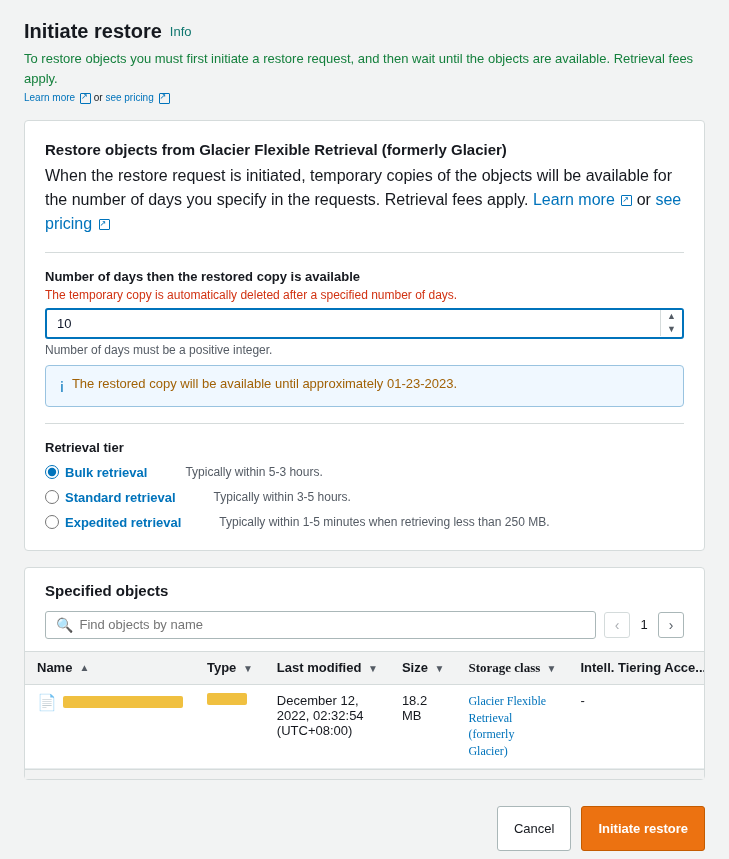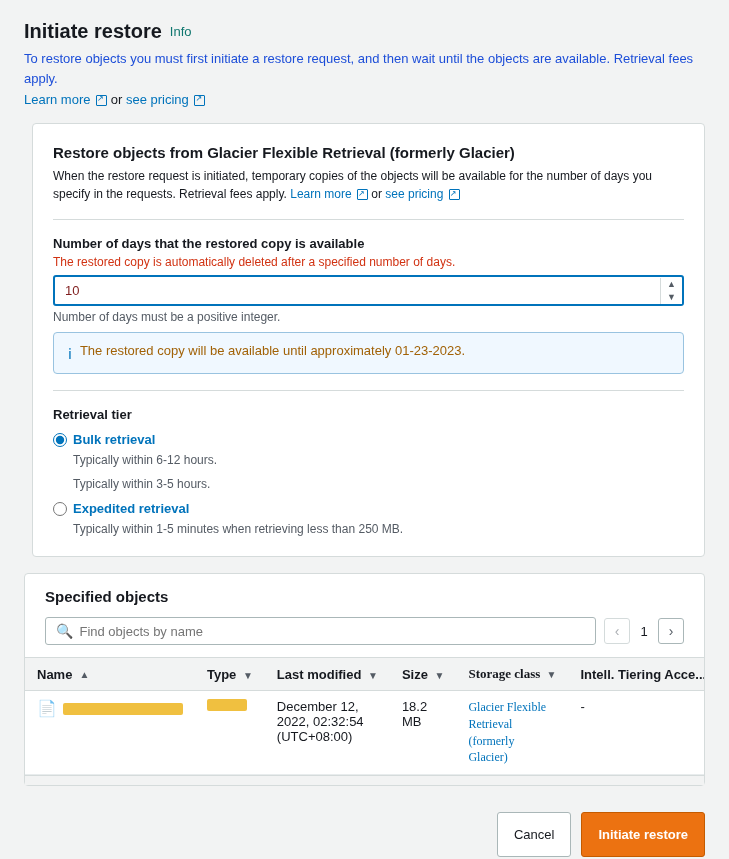--- a/index.html
+++ b/index.html
@@ -32,27 +32,27 @@
 
     .info-link {
       color: #0f766e;
       font-size: 13px;
       text-decoration: none;
       cursor: pointer;
     }
 
     .page-description {
       font-size: 13px;
-      color: #1d4ed8;
+      color: #15803d;
       margin-bottom: 4px;
       line-height: 1.5;
     }
 
     .learn-more-row {
-      font-size: 13px;
+      font-size: 10px;
       margin-bottom: 16px;
     }
 
     .learn-more-row a {
       color: #0073bb;
       text-decoration: none;
     }
 
     .external-icon {
       display: inline-block;
@@ -72,32 +72,31 @@
       top: -2px;
       left: 0px;
     }
 
     .section-card {
       background: #fff;
       border: 1px solid #d5dbdb;
       border-radius: 4px;
       padding: 20px;
       margin-bottom: 16px;
-      margin-left: 8px;
     }
 
     .section-title {
       font-size: 15px;
       font-weight: 700;
       color: #16191f;
       margin-bottom: 6px;
     }
 
     .section-desc {
-      font-size: 12px;
+      font-size: 16px;
       color: #16191f;
       line-height: 1.5;
       margin-bottom: 4px;
     }
 
     .section-desc a {
       color: #0073bb;
       text-decoration: none;
     }
 
@@ -129,21 +128,21 @@
       border-radius: 3px;
       background: #fff;
     }
 
     .number-input {
       flex: 1;
       border: none;
       outline: none;
       padding: 6px 10px;
       font-size: 13px;
-      color: #7f1d1d;
+      color: #0f172a;
       background: transparent;
     }
 
     .spinner-buttons {
       display: flex;
       flex-direction: column;
       border-left: 1px solid #d5dbdb;
     }
 
     .spinner-btn {
@@ -194,22 +193,22 @@
     }
 
     .radio-group {
       display: flex;
       flex-direction: column;
       gap: 10px;
     }
 
     .radio-item {
       display: flex;
-      flex-direction: column;
-      gap: 6px;
+      flex-direction: row;
+      gap: 18px;
     }
 
     .radio-row {
       display: flex;
       align-items: center;
       gap: 6px;
     }
 
     .radio-row input[type="radio"] {
       accent-color: #0073bb;
@@ -451,22 +450,22 @@
       <span>When the restore request is initiated, temporary copies of the objects will be available for the number of days you specify in the requests. Retrieval fees apply.</span>
       <a href="#">Learn more</a>
       <span class="external-icon"></span>
       <span> or </span>
       <a href="#">see pricing</a>
       <span class="external-icon"></span>
     </p>
 
     <hr class="divider">
 
-    <div class="field-label">Number of days that the restored copy is available</div>
-    <div class="field-sublabel">The restored copy is automatically deleted after a specified number of days.</div>
+    <div class="field-label">Number of days then the restored copy is available</div>
+    <div class="field-sublabel">The temporary copy is automatically deleted after a specified number of days.</div>
 
     <div class="number-input-wrapper">
       <input type="number" class="number-input" value="10" style="">
       <div class="spinner-buttons">
         <button class="spinner-btn">▲</button>
         <button class="spinner-btn">▼</button>
       </div>
     </div>
 
     <div class="field-hint">Number of days must be a positive integer.</div>
@@ -479,24 +478,28 @@
     <hr class="divider">
 
     <div class="retrieval-tier-label">Retrieval tier</div>
 
     <div class="radio-group">
       <div class="radio-item">
         <div class="radio-row">
           <input type="radio" name="retrieval" id="bulk" checked="" style="">
           <label class="radio-label" for="bulk">Bulk retrieval</label>
         </div>
-        <div class="radio-desc">Typically within 6-12 hours.</div>
+        <div class="radio-desc">Typically within 5-3 hours.</div>
       </div>
 
       <div class="radio-item">
+        <div class="radio-row">
+          <input type="radio" name="retrieval" id="standard" style="">
+          <label class="radio-label" for="standard">Standard retrieval</label>
+        </div>
         <div class="radio-desc">Typically within 3-5 hours.</div>
       </div>
 
       <div class="radio-item">
         <div class="radio-row">
           <input type="radio" name="retrieval" id="expedited" style="">
           <label class="radio-label" for="expedited">Expedited retrieval</label>
         </div>
         <div class="radio-desc">Typically within 1-5 minutes when retrieving less than 250 MB.</div>
       </div>

